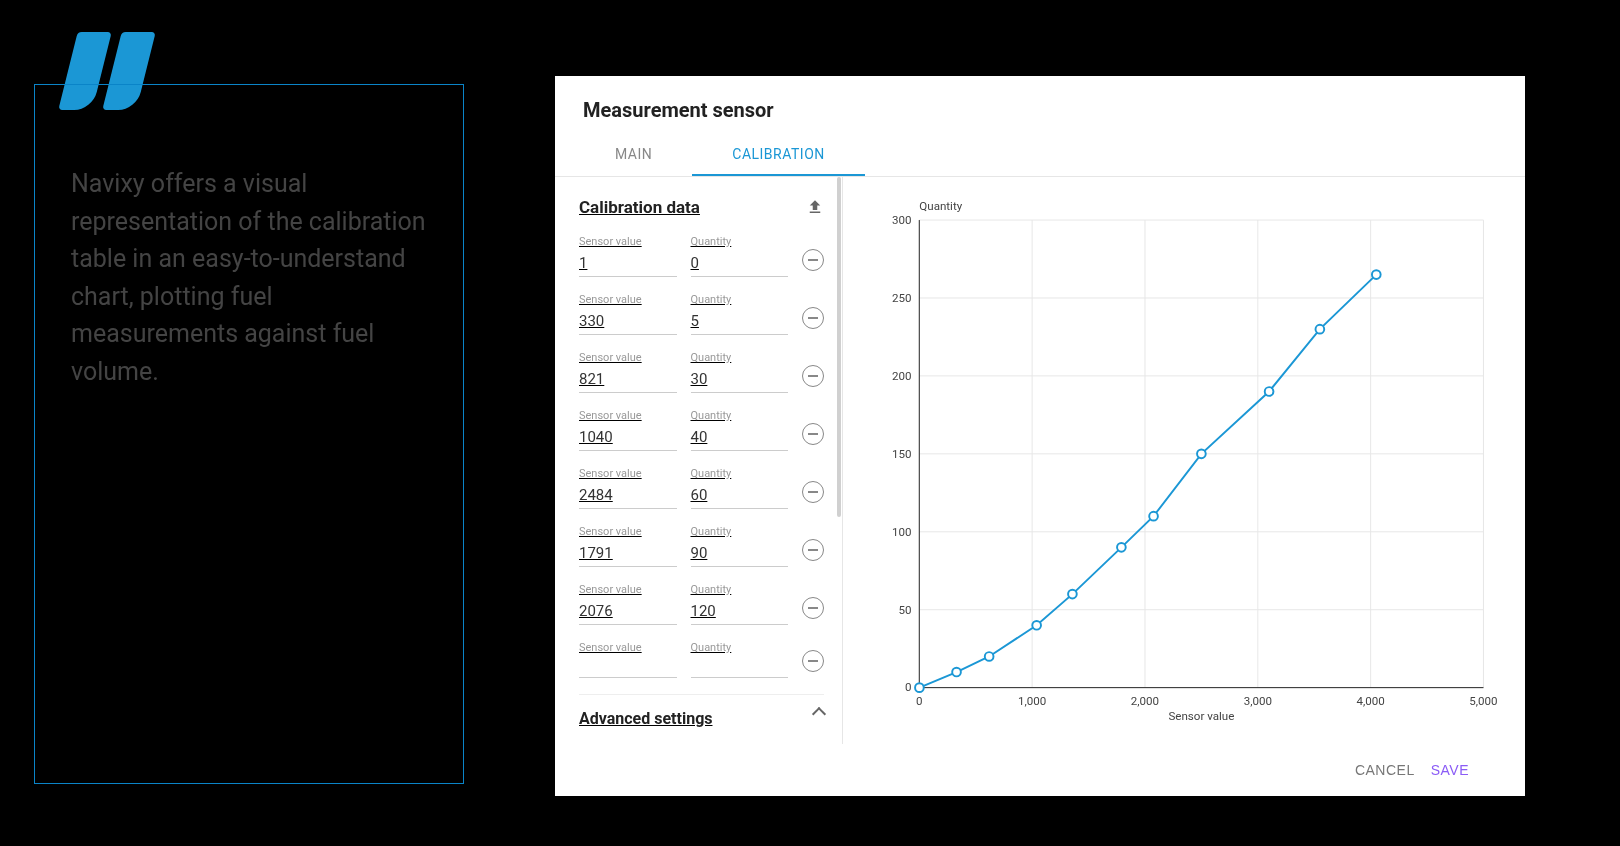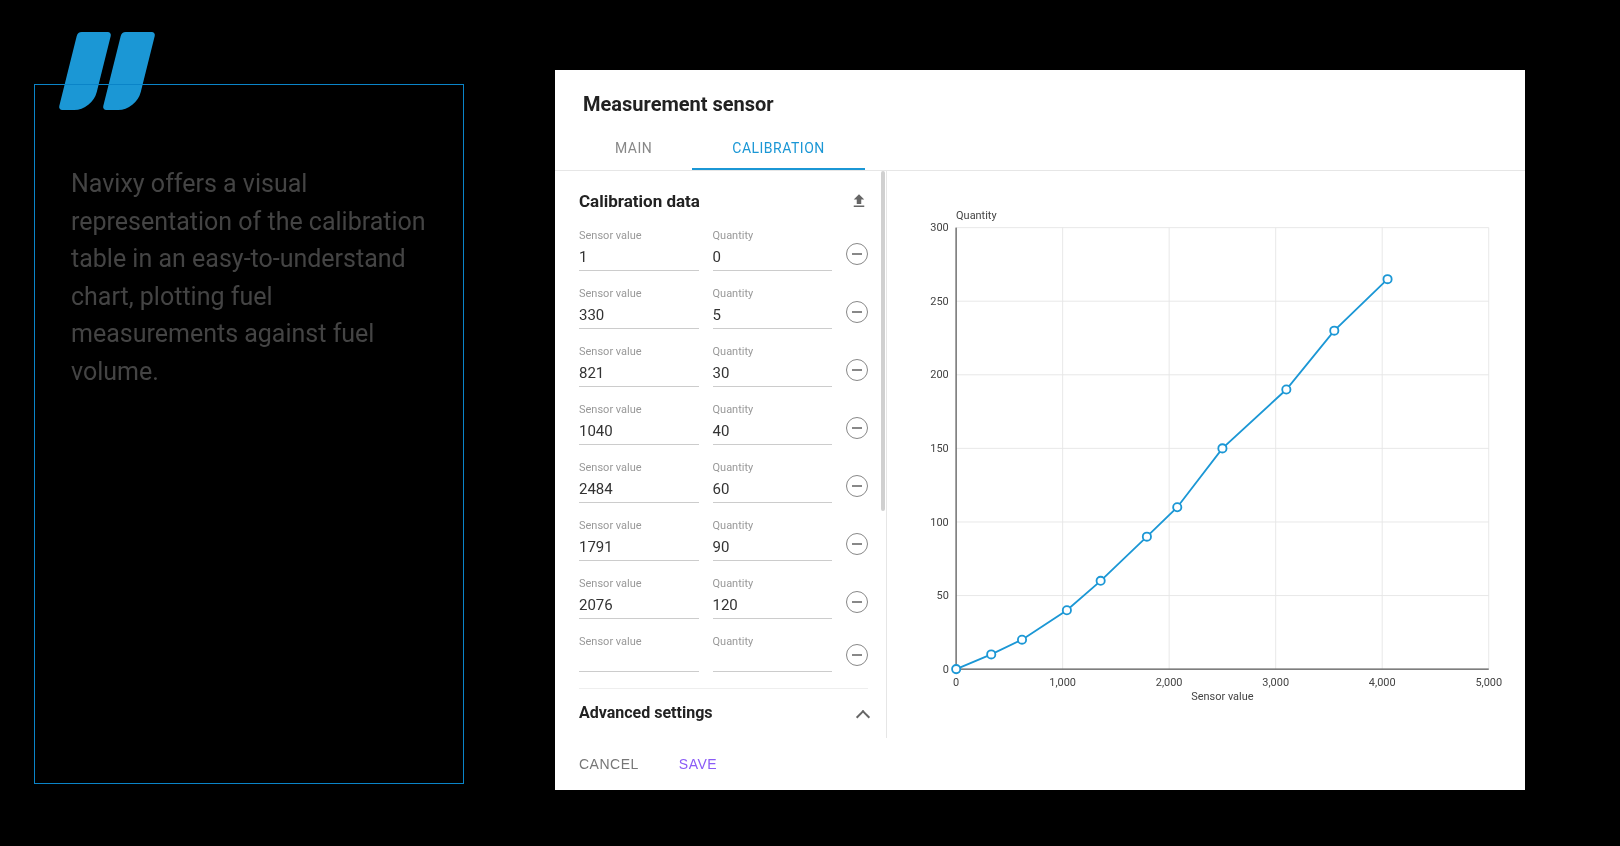--- a/index.html
+++ b/index.html
@@ -38,21 +38,21 @@
   .quote-text {
     color: #444;
     font-size: 25px;
     line-height: 1.5;
   }
   .quote-text p + p { margin-top: 32px; }
 
   .app {
     position: absolute;
     left: 555px;
-    top: 70px;
+    top: 76px;
     width: 970px;
     height: 720px;
     background: #fff;
     display: flex;
     flex-direction: column;
   }
   .app-title {
     font-size: 20px;
     font-weight: 700;
     color: #222;
@@ -75,25 +75,26 @@
   .tab.active {
     color: #1b97d5;
     border-bottom-color: #1b97d5;
   }
   .content {
     flex: 1;
     display: flex;
     overflow: hidden;
   }
   .left-col {
-    width: 332px;
+    width: 288px;
     border-right: 1px solid #e6e6e6;
     padding: 20px 18px 0 24px;
     overflow-y: auto;
     position: relative;
+    text-decoration: underline;
   }
   .scroll-indicator {
     position: absolute;
     right: 1px;
     top: 0;
     width: 4px;
     height: 340px;
     background: #d0d0d0;
     border-radius: 2px;
   }
@@ -142,21 +143,21 @@
     cursor: pointer;
   }
   .row-del::before {
     content: "";
     width: 10px;
     height: 1.5px;
     background: #888;
   }
   .adv {
     display: flex;
-    align-items: flex-end;
+    align-items: flex-start;
     justify-content: space-between;
     border-top: 1px solid #eee;
     padding-top: 14px;
     margin-top: 6px;
     margin-bottom: 10px;
     cursor: pointer;
     gap: 7px;
   }
   .adv-title { font-size: 16px; font-weight: 700; color: #222; }
   .adv-chevron {
@@ -173,23 +174,23 @@
   }
   .chart-svg { width: 100%; height: 100%; display: block; }
   .chart-svg text { font-size: 12px; fill: #444; }
   .chart-svg .axis-title { font-size: 12px; fill: #444; }
   .chart-svg .grid line { stroke: #e6e6e6; stroke-width: 1; }
   .chart-svg .series { stroke: #1b97d5; stroke-width: 2; fill: none; }
   .chart-svg .pt { fill: #fff; stroke: #1b97d5; stroke-width: 2; }
 
   .footer {
     display: flex;
-    justify-content: flex-start;
-    gap: 40px;
-    padding: 18px 24px;
+    justify-content: flex-end;
+    gap: 16px;
+    padding: 18px 56px;
   }
   .btn {
     font-size: 14px;
     letter-spacing: 0.5px;
     cursor: pointer;
     background: none;
     border: none;
   }
   .btn-cancel { color: #777; }
   .btn-save { color: #8b5cf6; font-weight: 400; }

